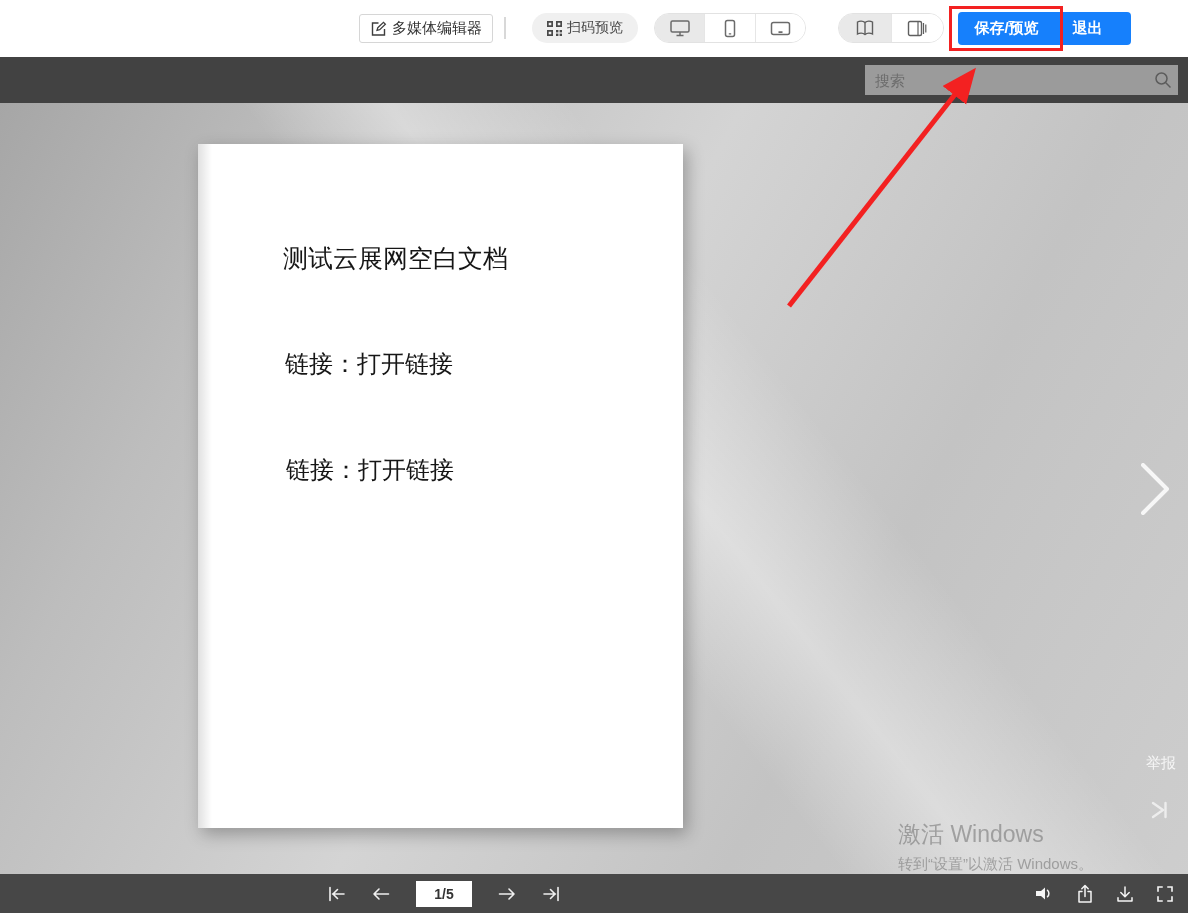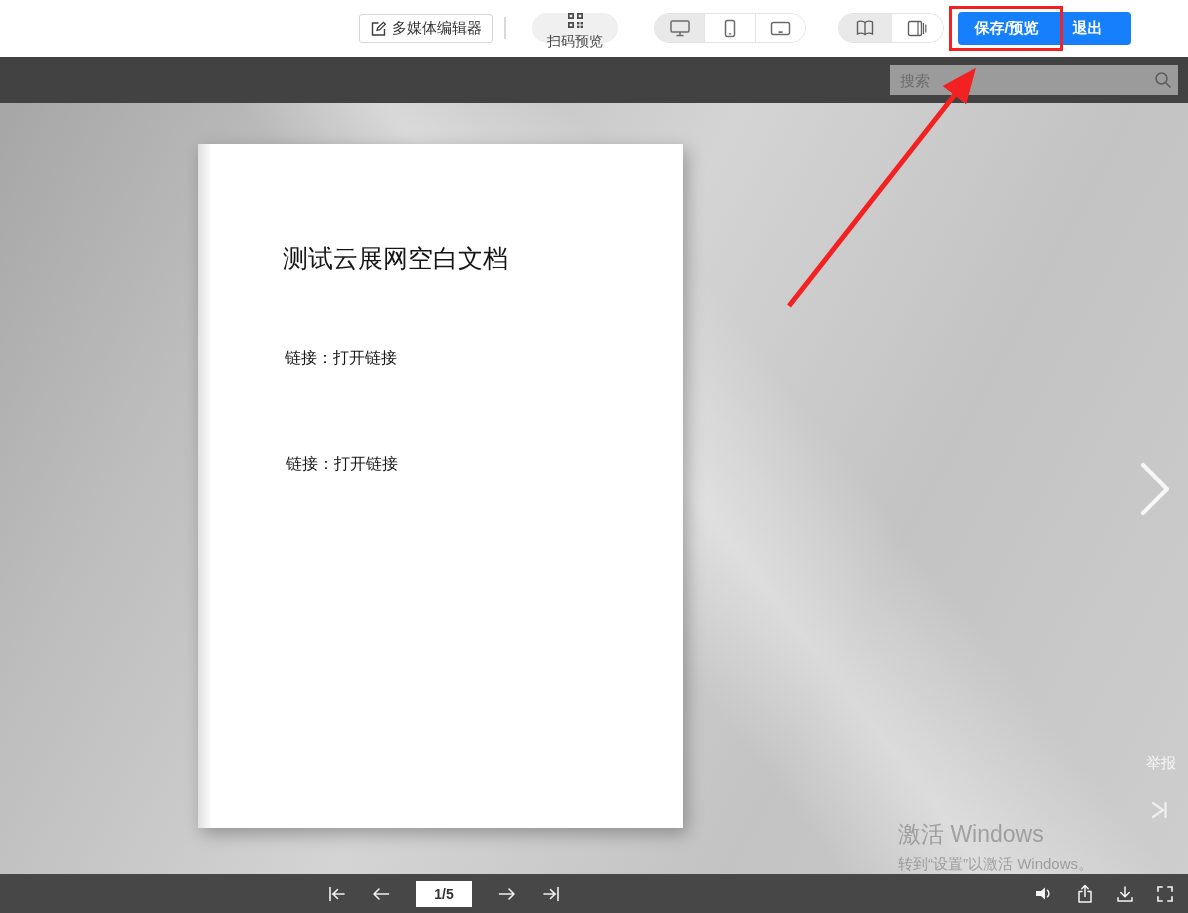--- a/index.html
+++ b/index.html
@@ -8,55 +8,55 @@
   .screen { position:relative; width:1188px; height:913px; overflow:hidden; background:#a16207; }
 
   
   .topbar { position:absolute; left:0; top:0; width:1188px; height:57px; background:#ffffff; z-index:5; }
   .btn-outline { position:absolute; left:359px; top:14px; height:29px; display:flex; align-items:center; gap:5px;
     background:#fff; border:1px solid #d6d6d6; border-radius:3px; padding:0 10px; font-size:15px; color:#333; cursor:pointer;
     font-family:inherit; }
   .vdiv { position:absolute; left:504px; top:17px; width:2px; height:22px; background:#d8d8d8; }
   .btn-pill { position:absolute; left:532px; top:13px; height:30px; display:flex; align-items:center; gap:5px;
     background:#f0f0f0; border:none; border-radius:16px; padding:0 15px; font-size:14px; color:#4a4a4a; cursor:pointer;
-    font-family:Liberation Sans, sans-serif;flex-direction:column; }
+    font-family:Liberation Sans, sans-serif; }
   .seg { position:absolute; top:13px; height:30px; display:flex; border:1px solid #e2e2e2; border-radius:16px;
     background:#fff; overflow:hidden; }
   .seg-device { left:654px; width:152px; }
   .seg-book { left:838px; width:106px; }
   .seg-item { flex:1 1 0; display:flex; align-items:center; justify-content:center; background:#fff; border:none;
     border-left:1px solid #e6e6e6; cursor:pointer; }
   .seg-item:first-child { border-left:none; }
   .seg-item.active { background:#e9e9e9; }
   .btn-blue { position:absolute; top:12px; height:33px; background:#1680fc; color:#fff; border:none; border-radius:4px;
     font-size:15px; font-weight:700; cursor:pointer; font-family:inherit; }
   .btn-save { left:958px; width:97px; }
   .btn-exit { left:1044px; width:87px; }
   .red-box { position:absolute; left:949px; top:6px; width:114px; height:45px; border:3px solid #f32121; z-index:9; pointer-events:none; }
 
   
   .searchbar { position:absolute; left:0; top:57px; width:1188px; height:46px; background:#424242; z-index:4; }
-  .search-wrap { position:absolute; right:10px; top:8px; width:288px; height:30px; background:#9b9b9b; display:flex; align-items:center; }
+  .search-wrap { position:absolute; right:10px; top:8px; width:313px; height:30px; background:#9b9b9b; display:flex; align-items:center; }
   .search-wrap input { flex:1; height:100%; background:transparent; border:none; outline:none; padding:0 10px;
     font-size:15px; color:#3d3d3d; font-family:inherit; }
   .search-wrap input::placeholder { color:#6d6d6d; }
   .search-icon { width:30px; display:flex; align-items:center; justify-content:center; }
 
   
   .stage { position:absolute; left:0; top:103px; width:1188px; height:810px;
     background-image:
       linear-gradient(52deg, rgba(255,255,255,0) 48%, rgba(255,255,255,0.38) 56%, rgba(255,255,255,0) 66%),
       linear-gradient(118deg, #a6a6a6 0%, #bdbdbd 20%, #d4d4d4 46%, #c3c3c3 70%, #cecece 100%); }
   .doc-page { position:absolute; left:198px; top:41px; width:485px; height:684px; background:#ffffff;
     box-shadow:4px 6px 16px rgba(0,0,0,0.28); }
   .doc-page::before { content:""; position:absolute; left:0; top:0; bottom:0; width:14px;
     background:linear-gradient(to right, rgba(0,0,0,0.12), rgba(0,0,0,0)); }
   .doc-title { position:absolute; left:85px; top:98px; font-family:Liberation Sans, sans-serif;
     font-size:25px; color:#161616; white-space:nowrap; }
-  .doc-line { position:absolute; font-family:"Liberation Serif","DejaVu Serif",serif; font-size:16px; color:#161616; white-space:nowrap; }
+  .doc-line { position:absolute; font-family:"Liberation Serif","DejaVu Serif",serif; font-size:24px; color:#161616; white-space:nowrap; }
   .doc-line.l1 { left:87px; top:204px; }
   .doc-line.l2 { left:88px; top:310px; }
   .next-chevron { position:absolute; left:1138px; top:357px; width:34px; height:58px; cursor:pointer; }
   .report { position:absolute; left:1146px; top:651px; font-size:15px; color:rgba(252,252,252,0.88); cursor:pointer; }
   .skip { position:absolute; left:1146px; top:694px; width:26px; height:26px; cursor:pointer; }
   .wm { position:absolute; left:898px; top:716px; color:rgba(112,112,112,0.55); pointer-events:none; }
   .wm1 { font-size:23px; font-weight:400; }
   .wm2 { font-size:15px; margin-top:5px; }
 
   

